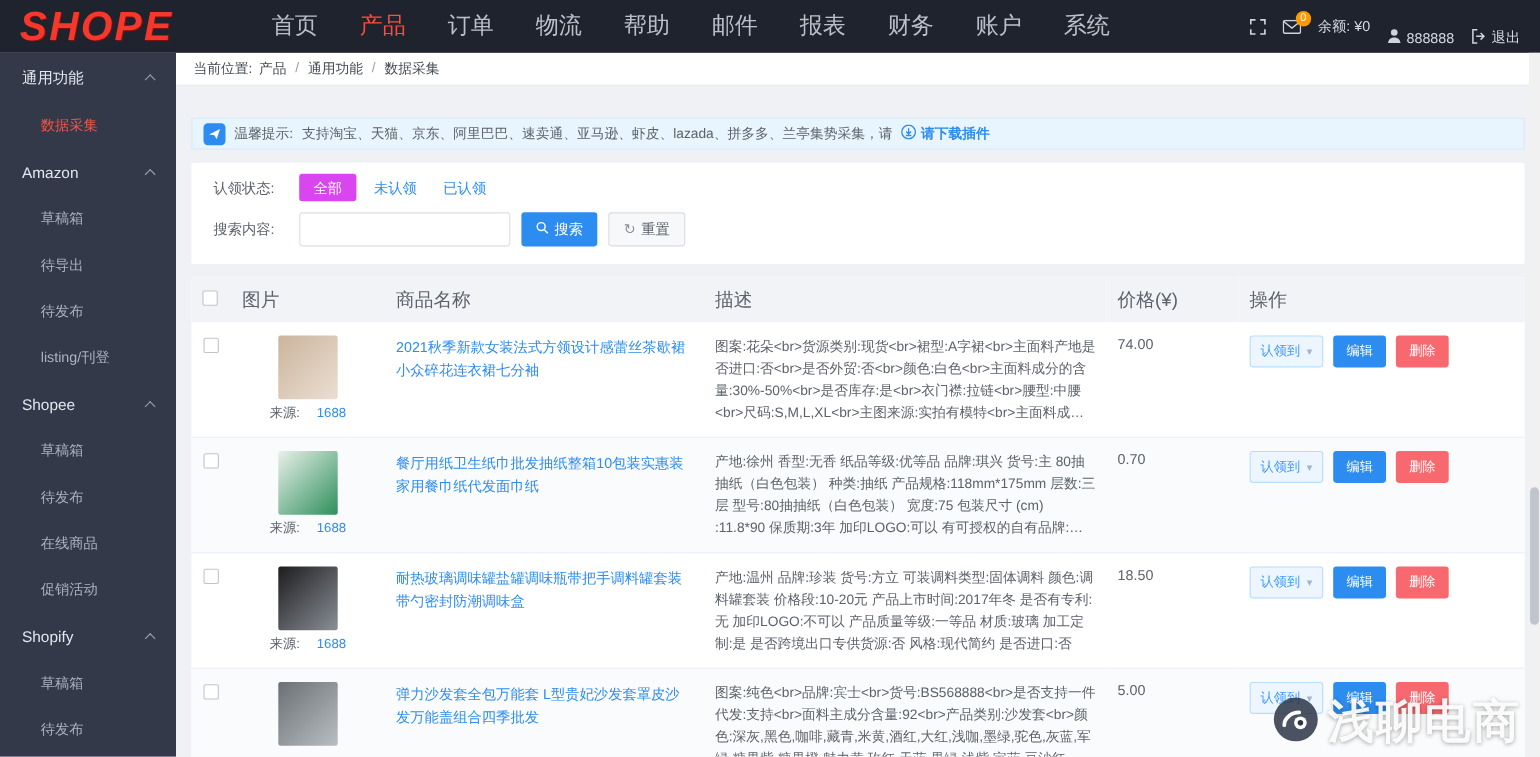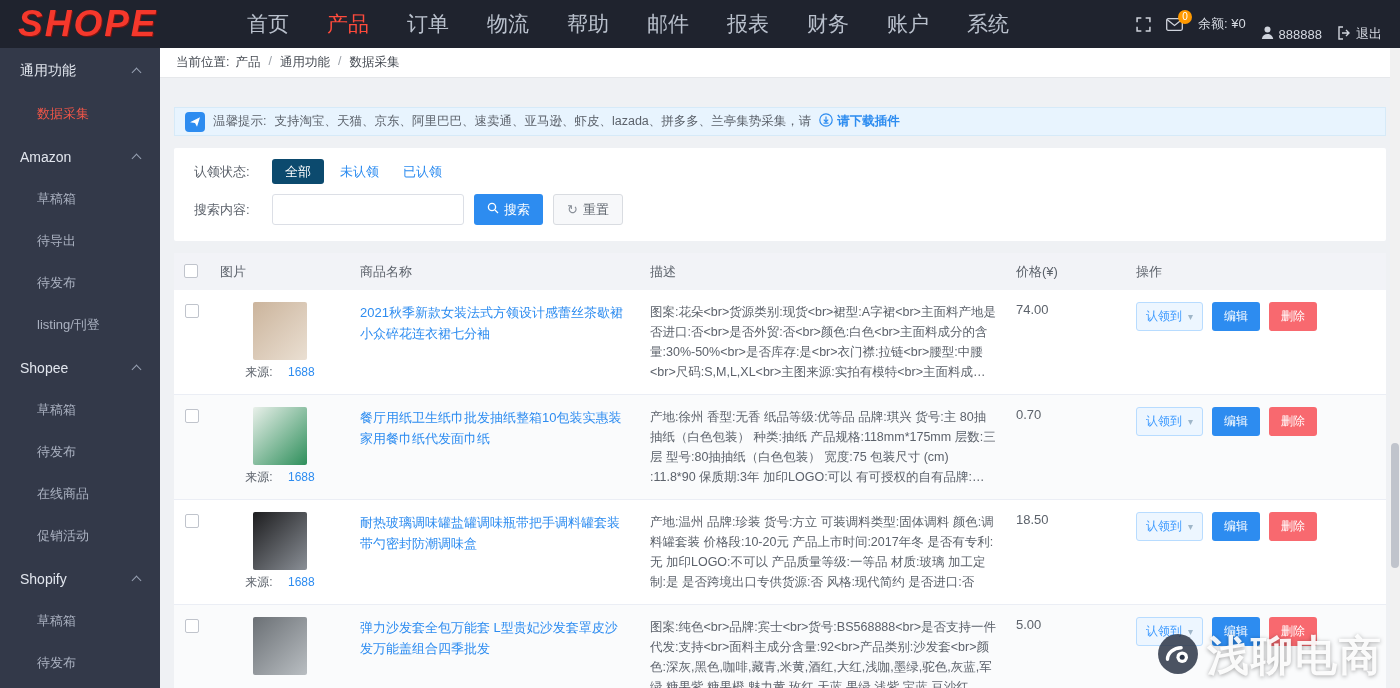--- a/index.html
+++ b/index.html
@@ -46,42 +46,42 @@
     align-items:center; justify-content:center; flex:none; }
   .tip-label { color:#5c626b; }
   .tip-link { color:#2d8cf0; display:inline-flex; align-items:center; gap:4px; cursor:pointer;
     font-weight:bold; text-decoration:none; }
 
   .filter-card { background:#fff; border-radius:2px; padding:14px 20px 16px 20px; margin-bottom:12px; }
   .filter-row { display:flex; align-items:center; }
   .filter-row + .filter-row { margin-top:13px; }
   .f-label { width:78px; font-size:13px; color:#5c626b; flex:none; }
   .chip { font-size:13px; color:#2d8cf0; margin-right:24px; cursor:pointer; padding:5px 0; }
-  .chip.active { background:#0c4a6e; color:#fff; padding:5px 13px; border-radius:3px; margin-right:16px; }
+  .chip.active { background:#d946ef; color:#fff; padding:5px 13px; border-radius:3px; margin-right:16px; }
   .search-input { width:192px; height:31px; border:1px solid #dcdfe6; border-radius:3px;
     padding:0 10px; font-size:13px; color:#333; outline:none; background:#fff; }
   .btn-search { margin-left:10px; height:31px; padding:0 13px; background:#2d8cf0; color:#fff;
     border:none; border-radius:3px; font-size:13px; display:inline-flex; align-items:center; gap:5px; cursor:pointer; }
   .btn-reset { margin-left:10px; height:31px; padding:0 13px; background:#f7f8fa; color:#5c626b;
     border:1px solid #d9dce1; border-radius:3px; font-size:13px; display:inline-flex; align-items:center;
     gap:5px; cursor:pointer; }
   .reset-ic { font-size:13px; color:#8a9099; }
 
   .batch-row { display:flex; align-items:center; gap:12px; margin-bottom:12px; }
   .bbtn { height:33px; padding:0 16px; border:none; border-radius:3px; color:#fff; font-size:13.5px;
     cursor:pointer; display:inline-flex; align-items:center; gap:6px; }
   .bbtn.blue { background:#2d8cf0; }
   .bbtn.red  { background:#f8696f; }
   .bbtn.gap  { margin-left:8px; }
   .caret-w { font-size:10px; }
 
   
   .table-card { background:#fff; }
   .ptable { width:100%; border-collapse:collapse; table-layout:fixed; }
-  .ptable thead th { background:#f2f3f7; font-size:13px; color:#5c626b; font-weight:normal;
+  .ptable thead th { background:#f2f3f7; font-size:17px; color:#5c626b; font-weight:normal;
     text-align:left; padding:9px 10px; }
   .ptable td { vertical-align:top; padding:12px 10px; border-bottom:1px solid #ebeef5; font-size:13px; }
   .row.even td { background:#fafbfc; }
   .cell-check { text-align:center; }
   .checkbox { display:inline-block; width:14px; height:14px; border:1px solid #c0c4cc; border-radius:2px;
     background:#fff; cursor:pointer; margin-top:2px; }
   .cell-img { text-align:center; }
   .prod-img { width:54px; height:58px; margin:0 auto 4px auto; border-radius:2px; }
   .src-line { font-size:12px; color:#5c626b; white-space:nowrap; }
   .src-link { color:#2d8cf0; text-decoration:none; cursor:pointer;margin-left:12px; }

